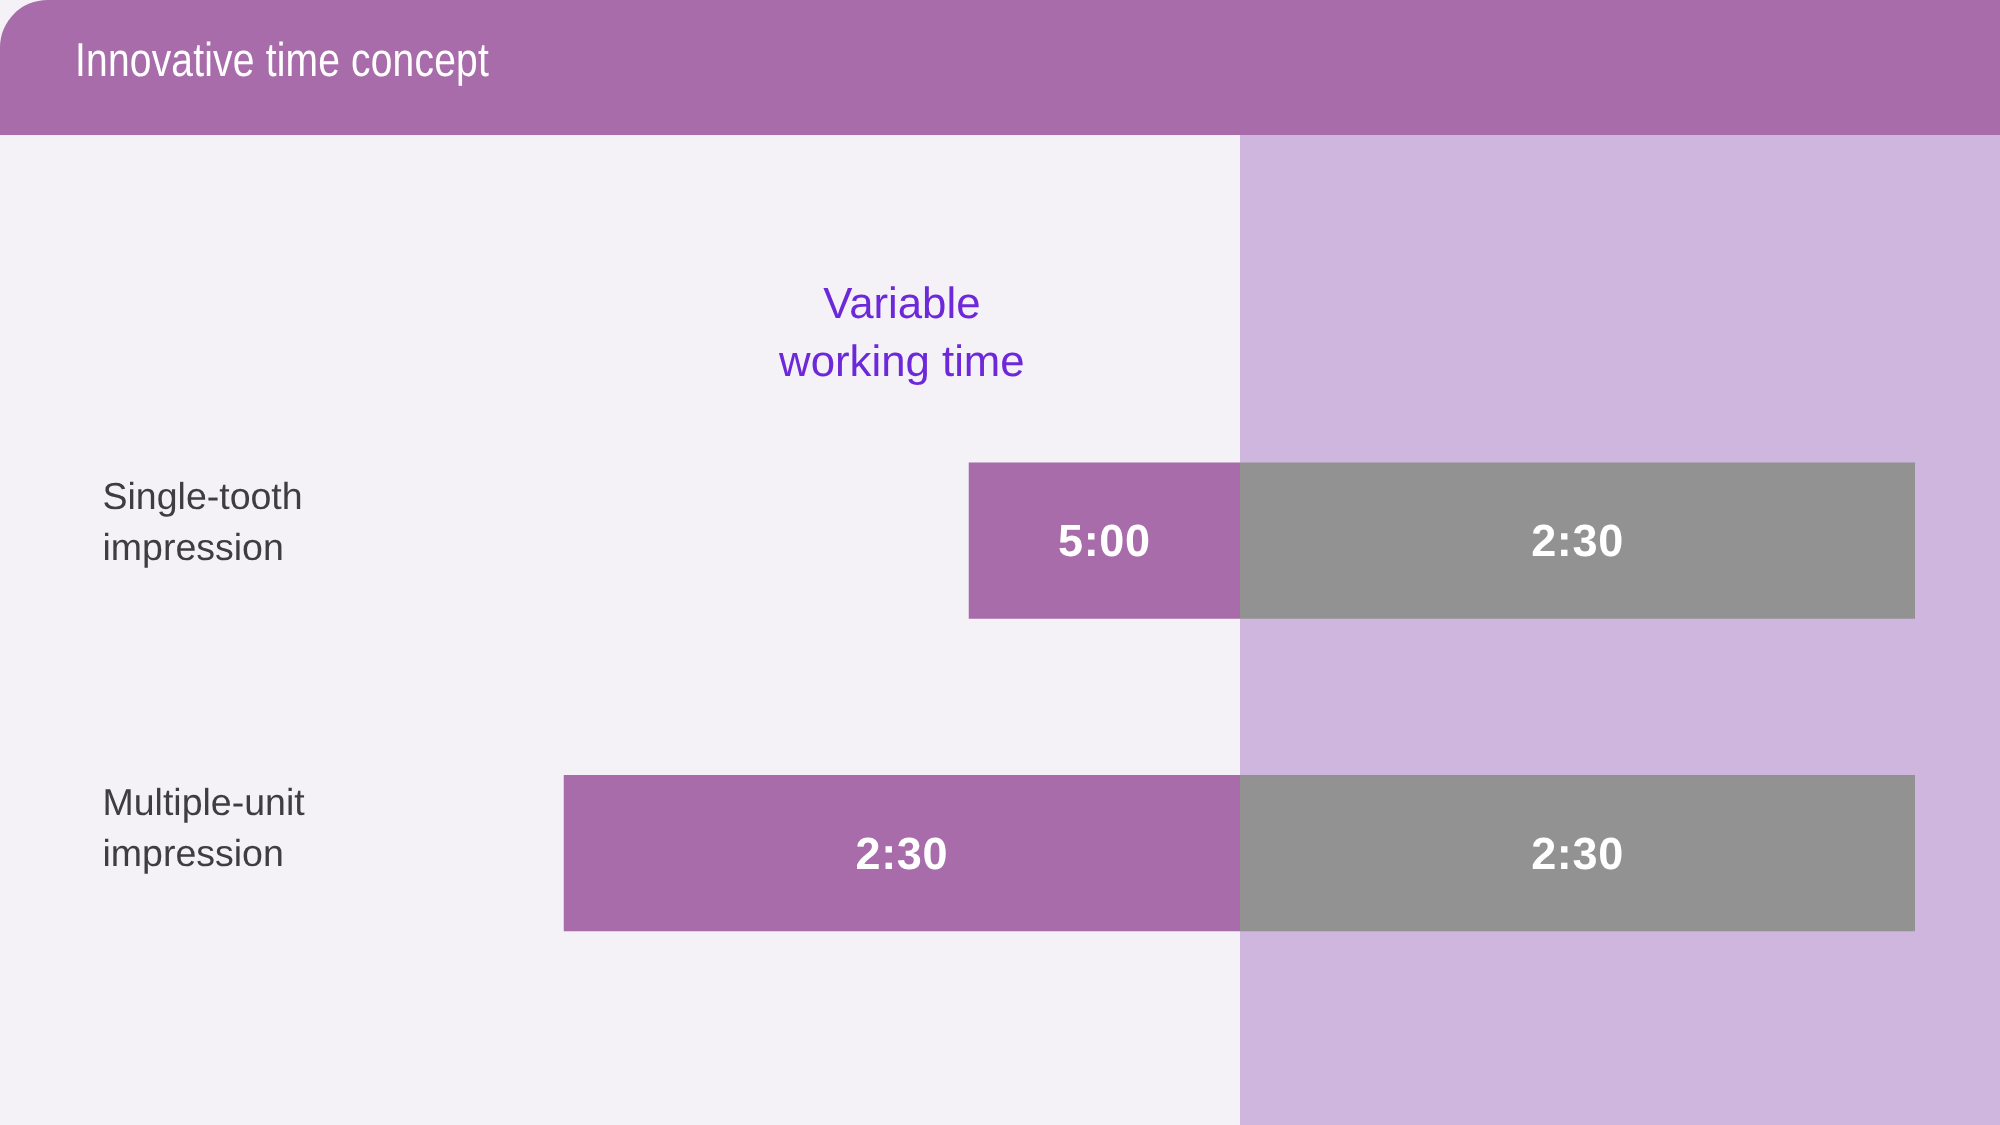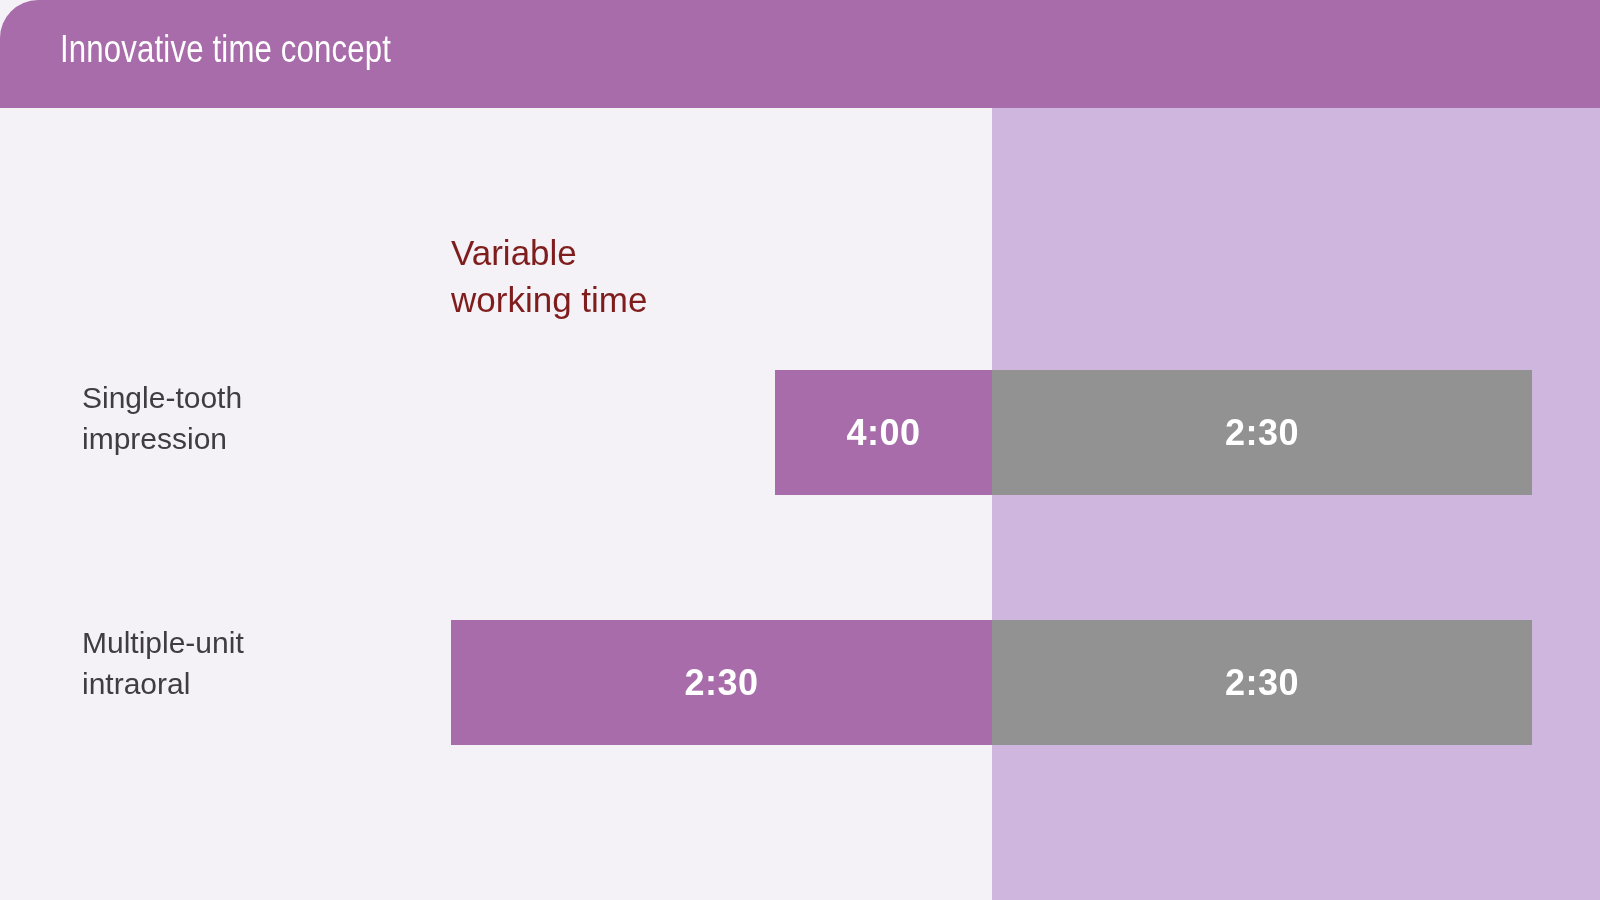--- a/index.html
+++ b/index.html
@@ -58,25 +58,26 @@
     color: #ffffff;
     letter-spacing: 0.2px;
     white-space: nowrap;
     transform: scaleX(0.82);
     transform-origin: left center;
   }
 
   
   .col-head {
     position: absolute;
-    top: 230px;
+    top: 220px;
+    text-align: center;
     font-size: 35px;
     font-weight: 300;
     line-height: 1.33;
-    color: #7f1d1d;
+    color: #6d28d9;
     white-space: pre-line;
   }
   .col-head.left-col {
     left: 451px;
     width: 541px;
   }
   .col-head.right-col {
     left: 992px;
     width: 540px;
   }
@@ -131,21 +132,21 @@
   <div class="header-band">
     <div class="header-title">Innovative time concept</div>
   </div>
 
   <div class="col-head left-col">Variable
 working time</div>
 
   <div class="row-label r1">Single-tooth
 impression</div>
   <div class="row-label r2">Multiple-unit
-intraoral</div>
+impression</div>
 
-  <div class="bar r1 work">4:00</div>
+  <div class="bar r1 work">5:00</div>
   <div class="bar r1 set">2:30</div>
 
   <div class="bar r2 work">2:30</div>
   <div class="bar r2 set">2:30</div>
 
 </div>
 
 </body></html>

